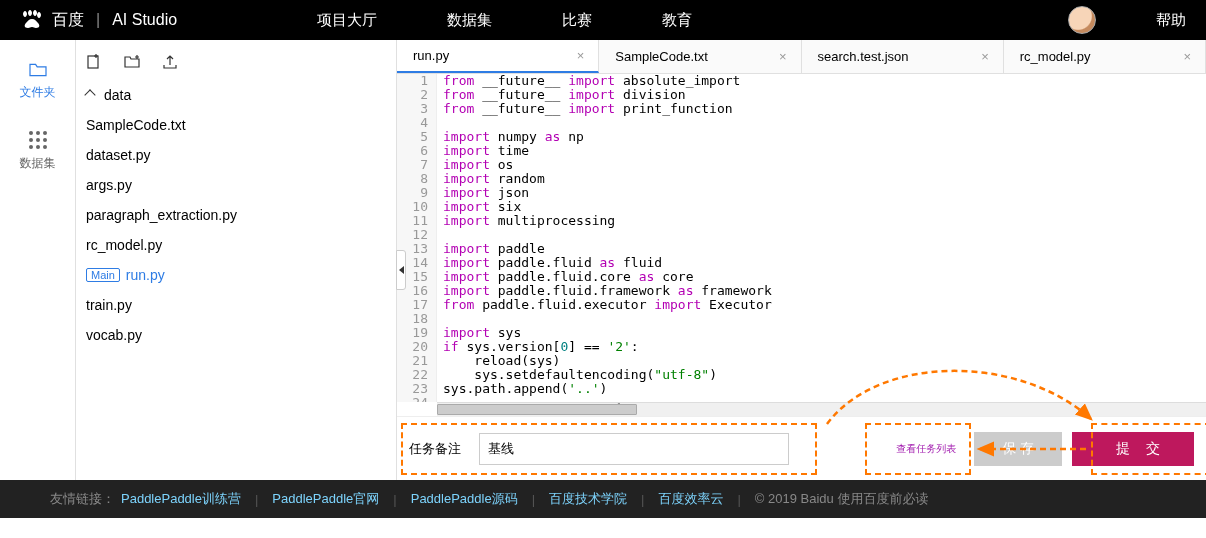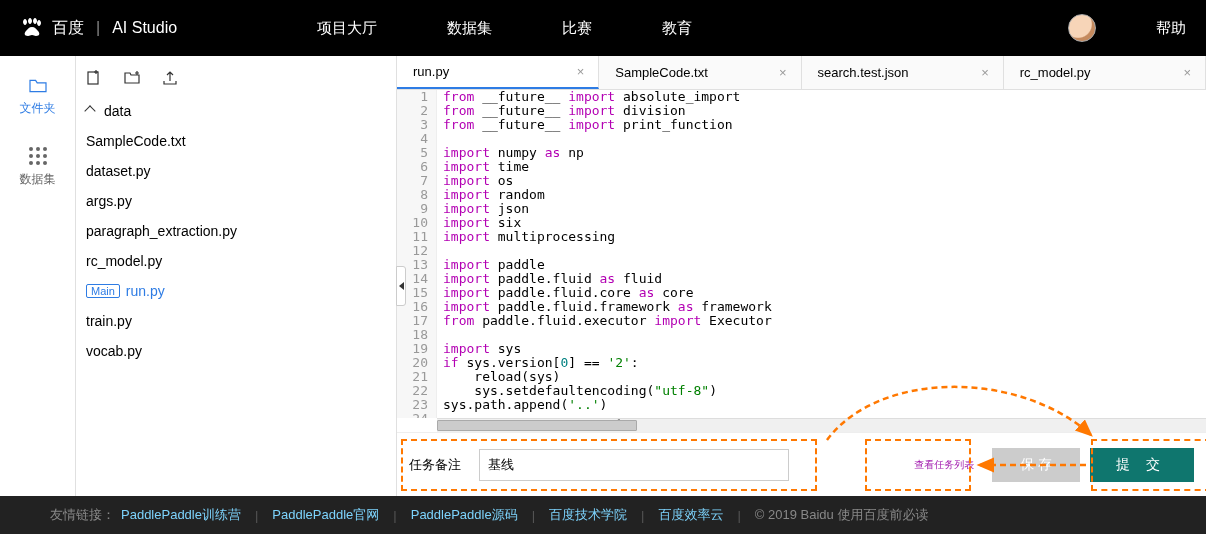--- a/index.html
+++ b/index.html
@@ -1,17 +1,17 @@
 <!DOCTYPE html>
 <html><head>
 <meta charset="utf-8">
 <style>
 * { margin: 0; padding: 0; box-sizing: border-box; }
 body { font-family: "Microsoft YaHei", Arial, sans-serif; font-size: 13px; background: #fff; width: 1206px; }
-.header { background: #000; height: 56px; display: flex; align-items: center; padding: 0 20px; color: #fff; }
+.header { background: #000; height: 40px; display: flex; align-items: center; padding: 0 20px; color: #fff; }
 .logo { display: flex; align-items: center; gap: 8px; font-size: 16px; }
 .paw { width: 24px; height: 24px; fill: #fff; }
 .logo-sep { color: #888; margin: 0 4px; }
 .nav { display: flex; gap: 70px; margin-left: 140px; }
 .nav-item { color: #fff; cursor: pointer; font-size: 15px; }
 .header-right { margin-left: auto; display: flex; align-items: center; gap: 60px; text-align: center; }
 .avatar { width: 28px; height: 28px; border-radius: 50%; background: radial-gradient(circle at 35% 35%, #f7d5b8 55%, #c58a5e 60%); border: 1px solid #aaa; }
 .main { display: flex; height: 440px; position: relative; }
 .left-rail { width: 76px; border-right: 1px solid #e0e0e0; display: flex; flex-direction: column; align-items: center; padding-top: 22px; gap: 30px; }
 .rail-item { display: flex; flex-direction: column; align-items: center; gap: 6px; font-size: 12px; color: #666; cursor: pointer; }
@@ -47,21 +47,21 @@
 .hscroll { height: 14px; background: #f0f0f0; border-top: 1px solid #ddd; margin-left: 40px; position: relative; }
 .hscroll-thumb { position: absolute; left: 0; top: 1px; width: 200px; height: 11px; background: #ccc; border: 1px solid #aaa; border-radius: 1px; }
 .hscroll::before { content: "|||"; position: absolute; left: 180px; top: -1px; font-size: 10px; color: #888; letter-spacing: -2px; }
 .bottom-bar { height: 64px; display: flex; align-items: center; padding: 0 12px; gap: 10px; border-top: 1px solid #eee; position: relative; }
 .task-label { font-size: 13px; margin-right: 8px; }
 .task-input { width: 310px; height: 32px; border: 1px solid #ccc; padding: 0 8px; font-size: 13px; }
 .spacer { flex: 1; }
 .link-btn { color: #a21caf; cursor: pointer; font-size: 10px; padding: 0 8px; }
 .btn { height: 34px; padding: 0 28px; border: none; cursor: pointer; font-size: 14px; }
 .btn-save { background: #ccc; color: #fff; }
-.btn-submit { background: #0f766e; color: #fff; letter-spacing: 6px; padding-left: 26px; }
+.btn-submit { background: #be185d; color: #fff; letter-spacing: 6px; padding-left: 44px; }
 .dashed { position: absolute; border: 2.5px dashed #ff7800; pointer-events: none; z-index: 10; }
 .arrow-svg { position: absolute; pointer-events: none; z-index: 9; }
 .footer { background: #222; height: 38px; display: flex; align-items: center; padding: 0 50px; color: #888; font-size: 13px; gap: 6px; }
 .footer a { color: #7dd3fc; text-align: right; }
 .footer-sep { color: #555; margin: 0 8px; }
 </style>
 </head>
 <body>
 
 <div class="header">

